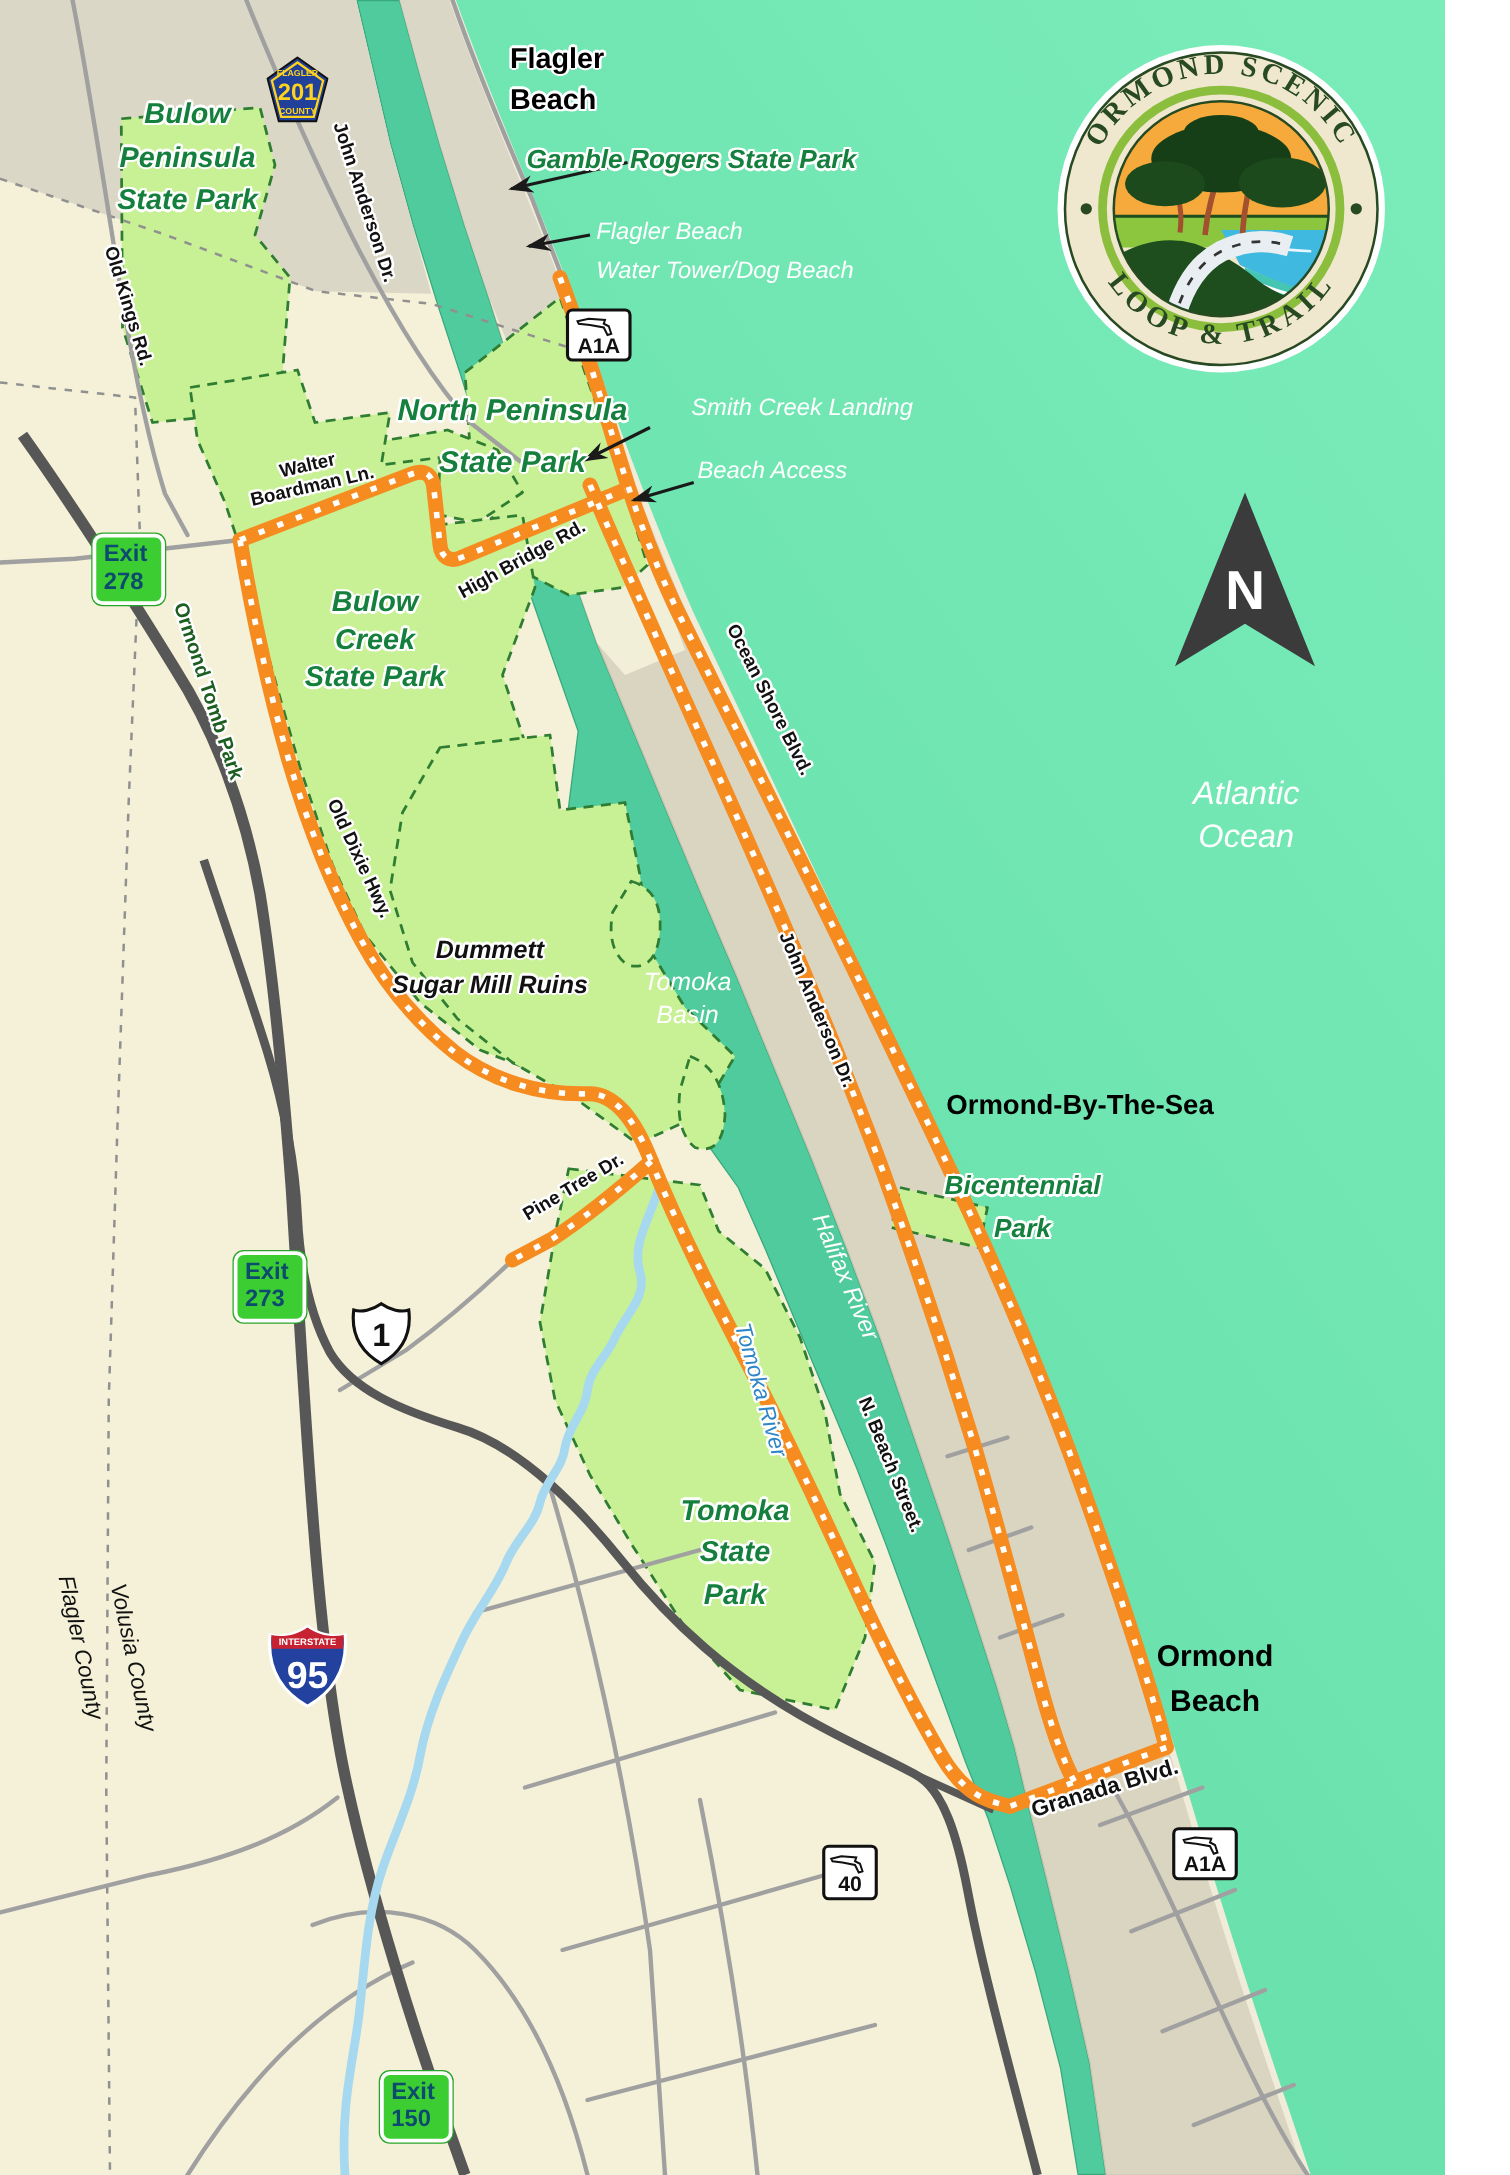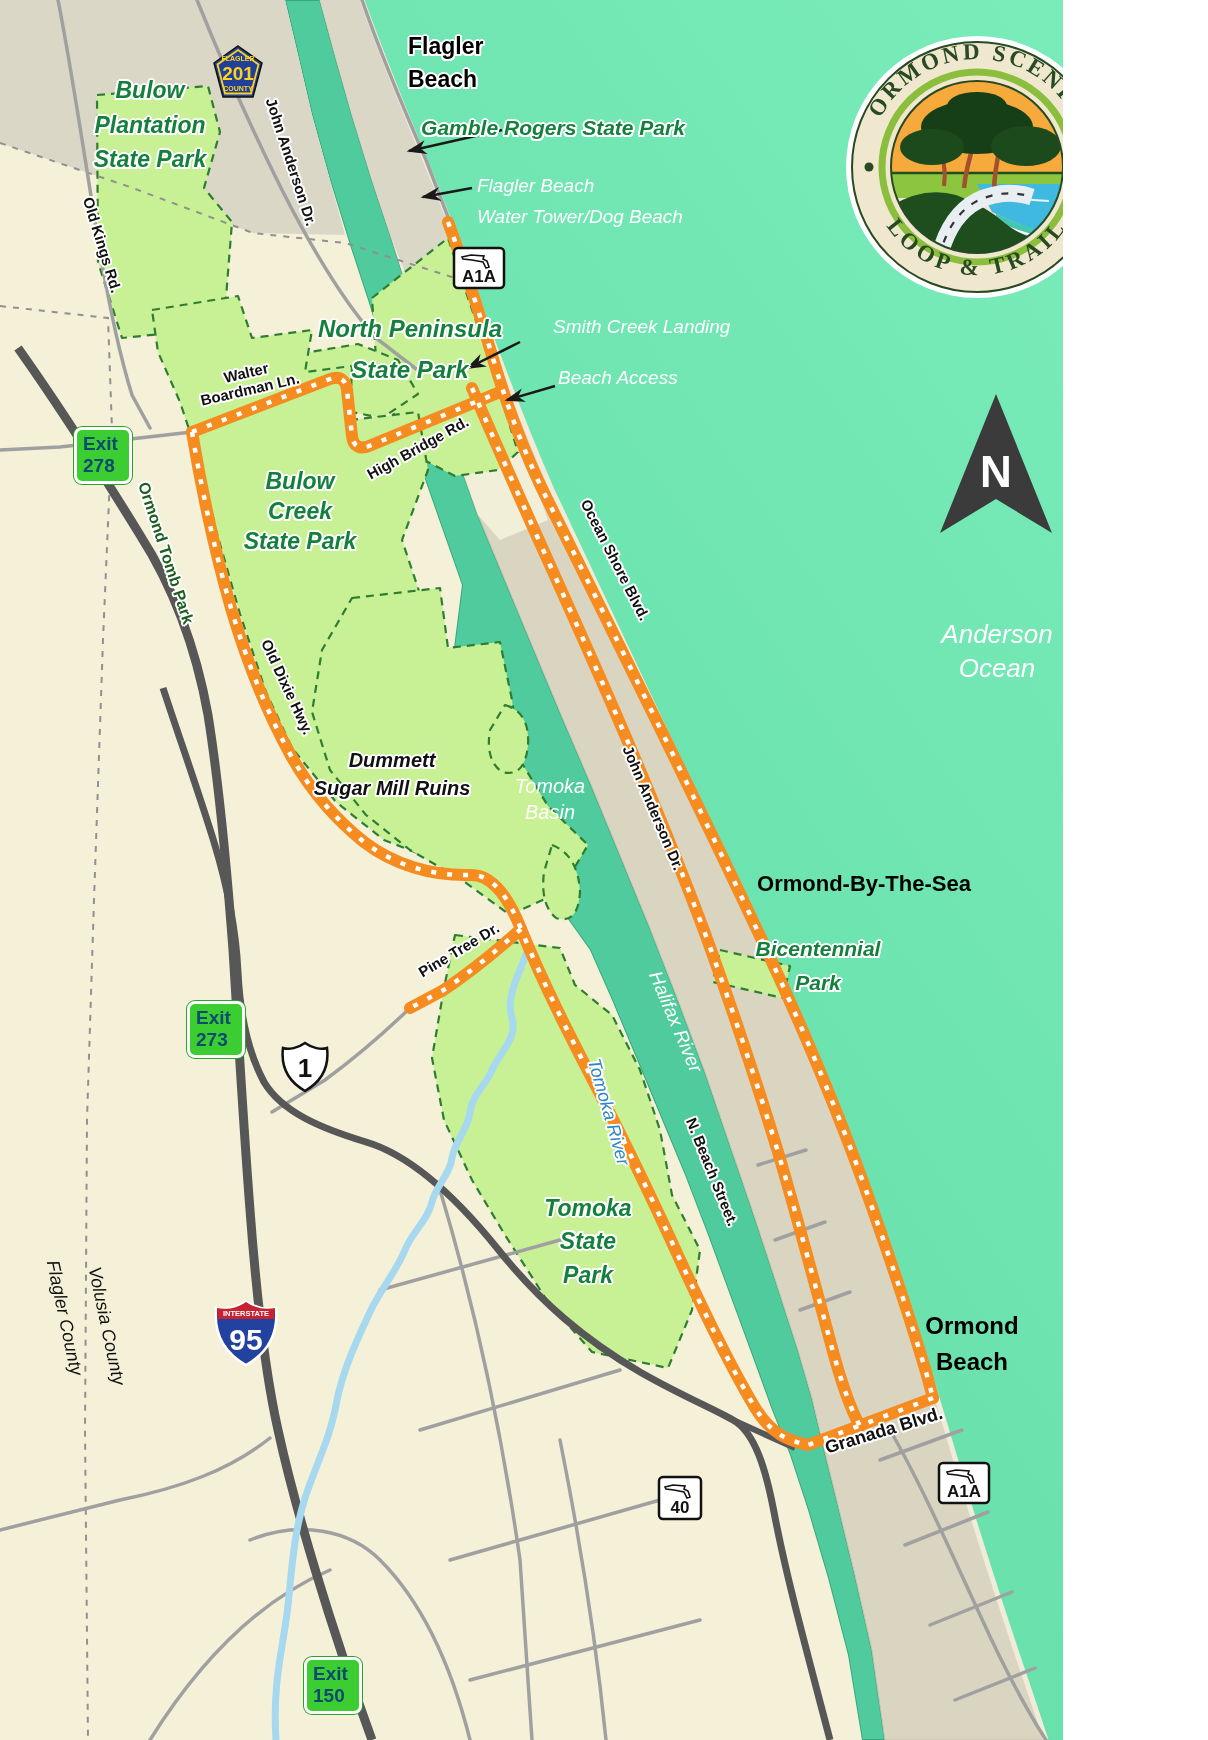--- a/index.html
+++ b/index.html
@@ -1,16 +1,16 @@
 <!DOCTYPE html>
 <html><head>
 <meta charset="utf-8">
 <style>
   html,body{margin:0;padding:0;background:#fff;}
-  #stage{position:relative;width:1063px;height:1740px;overflow:hidden;
+  #stage{position:relative;width:1156px;height:1740px;overflow:hidden;
          font-family:"Liberation Sans",sans-serif;}
   #basemap{position:absolute;left:0;top:0;}
   .lbl{position:absolute;white-space:nowrap;line-height:1.2;
        transform:translate(-50%,-50%);pointer-events:none;}
   .halo{text-shadow:-1.5px -1.5px 0 #fff,1.5px -1.5px 0 #fff,-1.5px 1.5px 0 #fff,
         1.5px 1.5px 0 #fff,-2px 0 0 #fff,2px 0 0 #fff,0 -2px 0 #fff,0 2px 0 #fff;}
   .park-lbl{color:#15803d;font-weight:bold;font-style:italic;text-align:center;}
   .city-lbl{color:#000;font-weight:bold;text-align:center;}
   .white-it{color:#fff;font-style:italic;}
   .road-lbl{color:#111;font-weight:bold;font-size:15px;}
@@ -168,21 +168,21 @@
   <span>Beach</span>
 </div>
 <div class="lbl city-lbl" style="left:864px;top:884px;font-size:22px;">Ormond-By-The-Sea</div>
 <div class="lbl city-lbl" style="left:972px;top:1344px;font-size:24px;line-height:1.5;">
   <span>Ormond</span><br>
   <span>Beach</span>
 </div>
 
 <div class="lbl park-lbl halo" style="left:150px;top:125px;font-size:23px;line-height:1.5;">
   <span>Bulow</span><br>
-  <span>Plantation</span><br>
+  <span>Peninsula</span><br>
   <span>State Park</span>
 </div>
 <div class="lbl park-lbl halo" style="left:410px;top:350px;font-size:24px;line-height:1.7;">
   <span>North Peninsula</span><br>
   <span>State Park</span>
 </div>
 <div class="lbl park-lbl halo" style="left:300px;top:512px;font-size:23px;line-height:1.3;">
   <span>Bulow</span><br>
   <span>Creek</span><br>
   <span>State Park</span>
@@ -205,21 +205,21 @@
   <span>Water Tower/Dog Beach</span>
 </div>
 <div class="lbl white-it" style="left:525px;top:327px;transform:translate(0,-50%);font-size:19px;margin-left:28px;">Smith Creek Landing</div>
 <div class="lbl white-it" style="left:558px;top:378px;transform:translate(0,-50%);font-size:19px;">Beach Access</div>
 <div class="lbl blk-it halo" style="left:392px;top:774px;font-size:20px;line-height:1.4;">
   <span>Dummett</span><br>
   <span>Sugar Mill Ruins</span>
 </div>
 
 <div class="lbl white-it" style="left:997px;top:652px;font-size:26px;text-align:center;line-height:1.3;">
-  <span>Anderson</span><br>
+  <span>Atlantic</span><br>
   <span>Ocean</span>
 </div>
 <div class="lbl white-it" style="left:550px;top:799px;font-size:20px;text-align:center;line-height:1.3;">
   <span>Tomoka</span><br>
   <span>Basin</span>
 </div>
 <div class="lbl white-it" style="left:675px;top:1022px;transform:translate(-50%,-50%) rotate(67deg);font-size:19px;">Halifax River</div>
 <div class="lbl blue-it halo" style="left:608px;top:1112px;transform:translate(-50%,-50%) rotate(74deg);font-size:18px;font-weight:normal;">Tomoka River</div>
 
 <div class="lbl road-lbl halo" style="left:102px;top:245px;transform:translate(-50%,-50%) rotate(73deg);">Old Kings Rd.</div>

